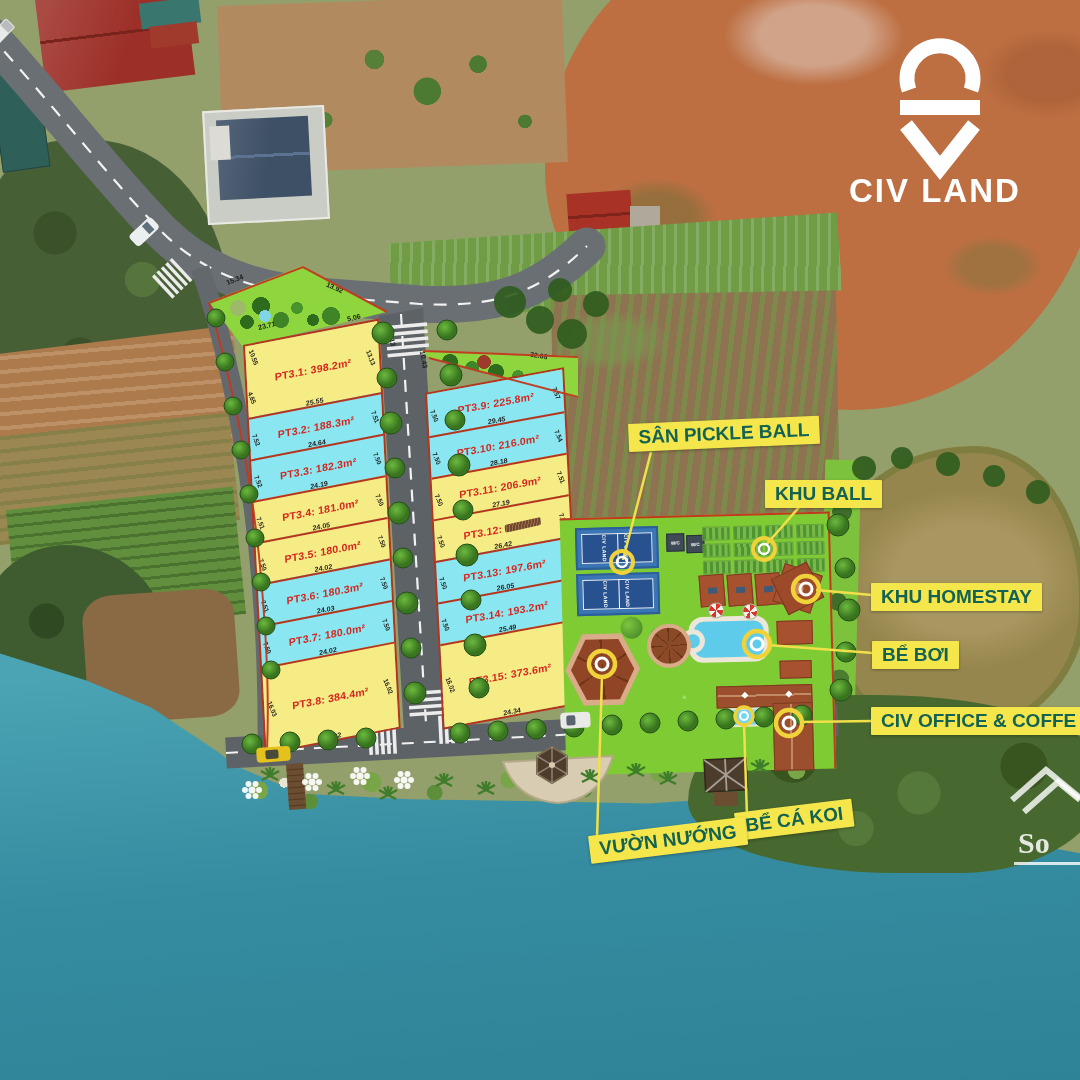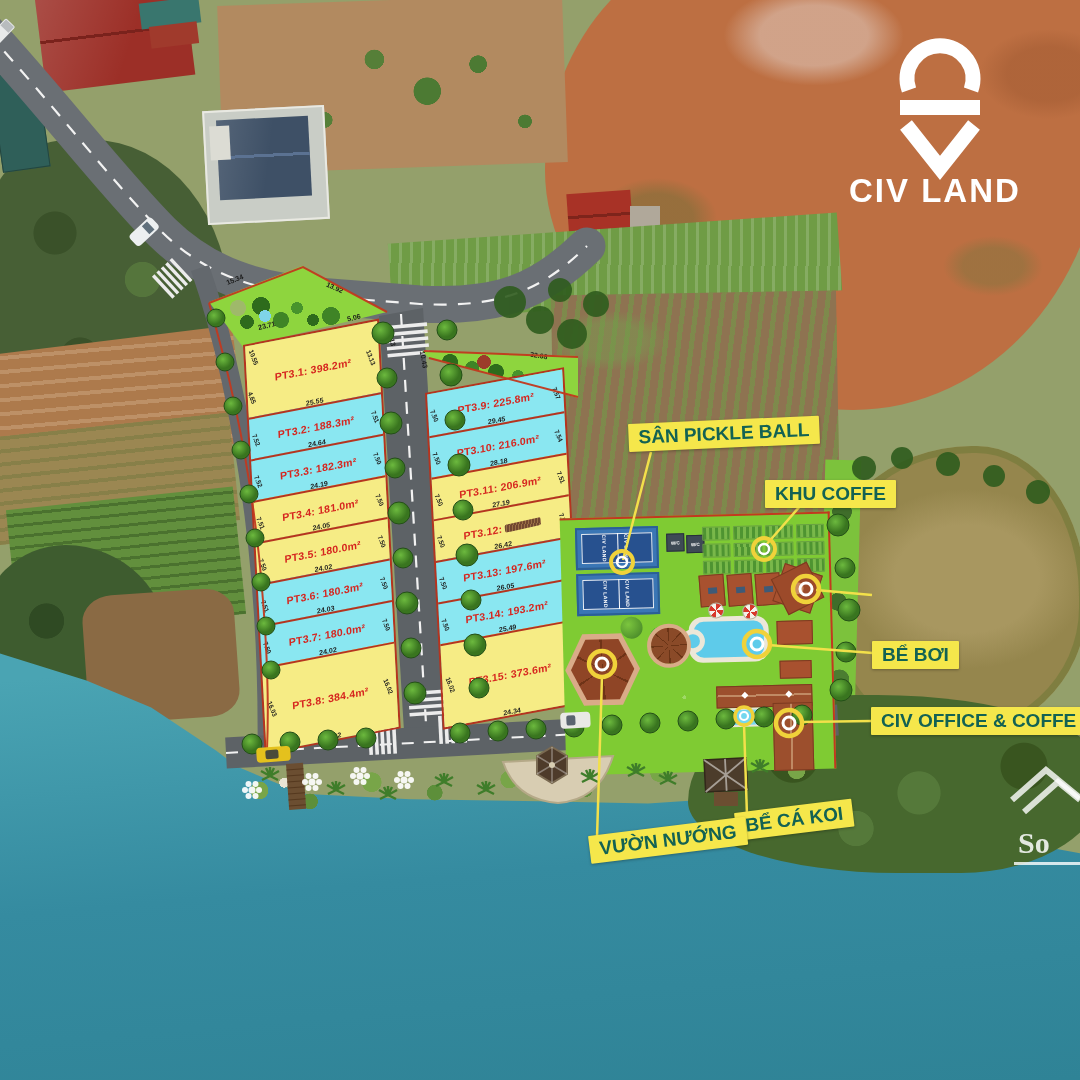--- a/index.html
+++ b/index.html
@@ -587,21 +587,22 @@
         </g>
       <g>
           <circle cx="602" cy="664" r="13" stroke="#f0d23a" stroke-width="4.5"></circle>
           <circle cx="602" cy="664" r="6" stroke="#fff" stroke-width="3"></circle>
         </g>
     </g>
   </svg>
 
   <div class="labels">
     <div class="callout rot" style="left:628px;top:424px;transform:rotate(-2.5deg);">SÂN PICKLE BALL</div>
-    <div class="callout" style="left:765px;top:480px;">KHU COFFE</div>
+    <div class="callout" style="left:765px;top:480px;">KHU BALL</div>
+    <div class="callout" style="left:871px;top:583px;">KHU HOMESTAY</div>
     <div class="callout" style="left:872px;top:641px;">BỂ BƠI</div>
     <div class="callout" style="left:871px;top:707px;">CIV OFFICE &amp; COFFE</div>
     <div class="callout rot" style="left:734px;top:813px;transform:rotate(-7deg);">BỂ CÁ KOI</div>
     <div class="callout rot" style="left:588px;top:836px;transform:rotate(-7deg);">VƯỜN NƯỚNG</div>
     <div class="logo-text">CIV LAND</div>
     <div class="wm-text">So</div>
   </div>
 
 </div>
 

